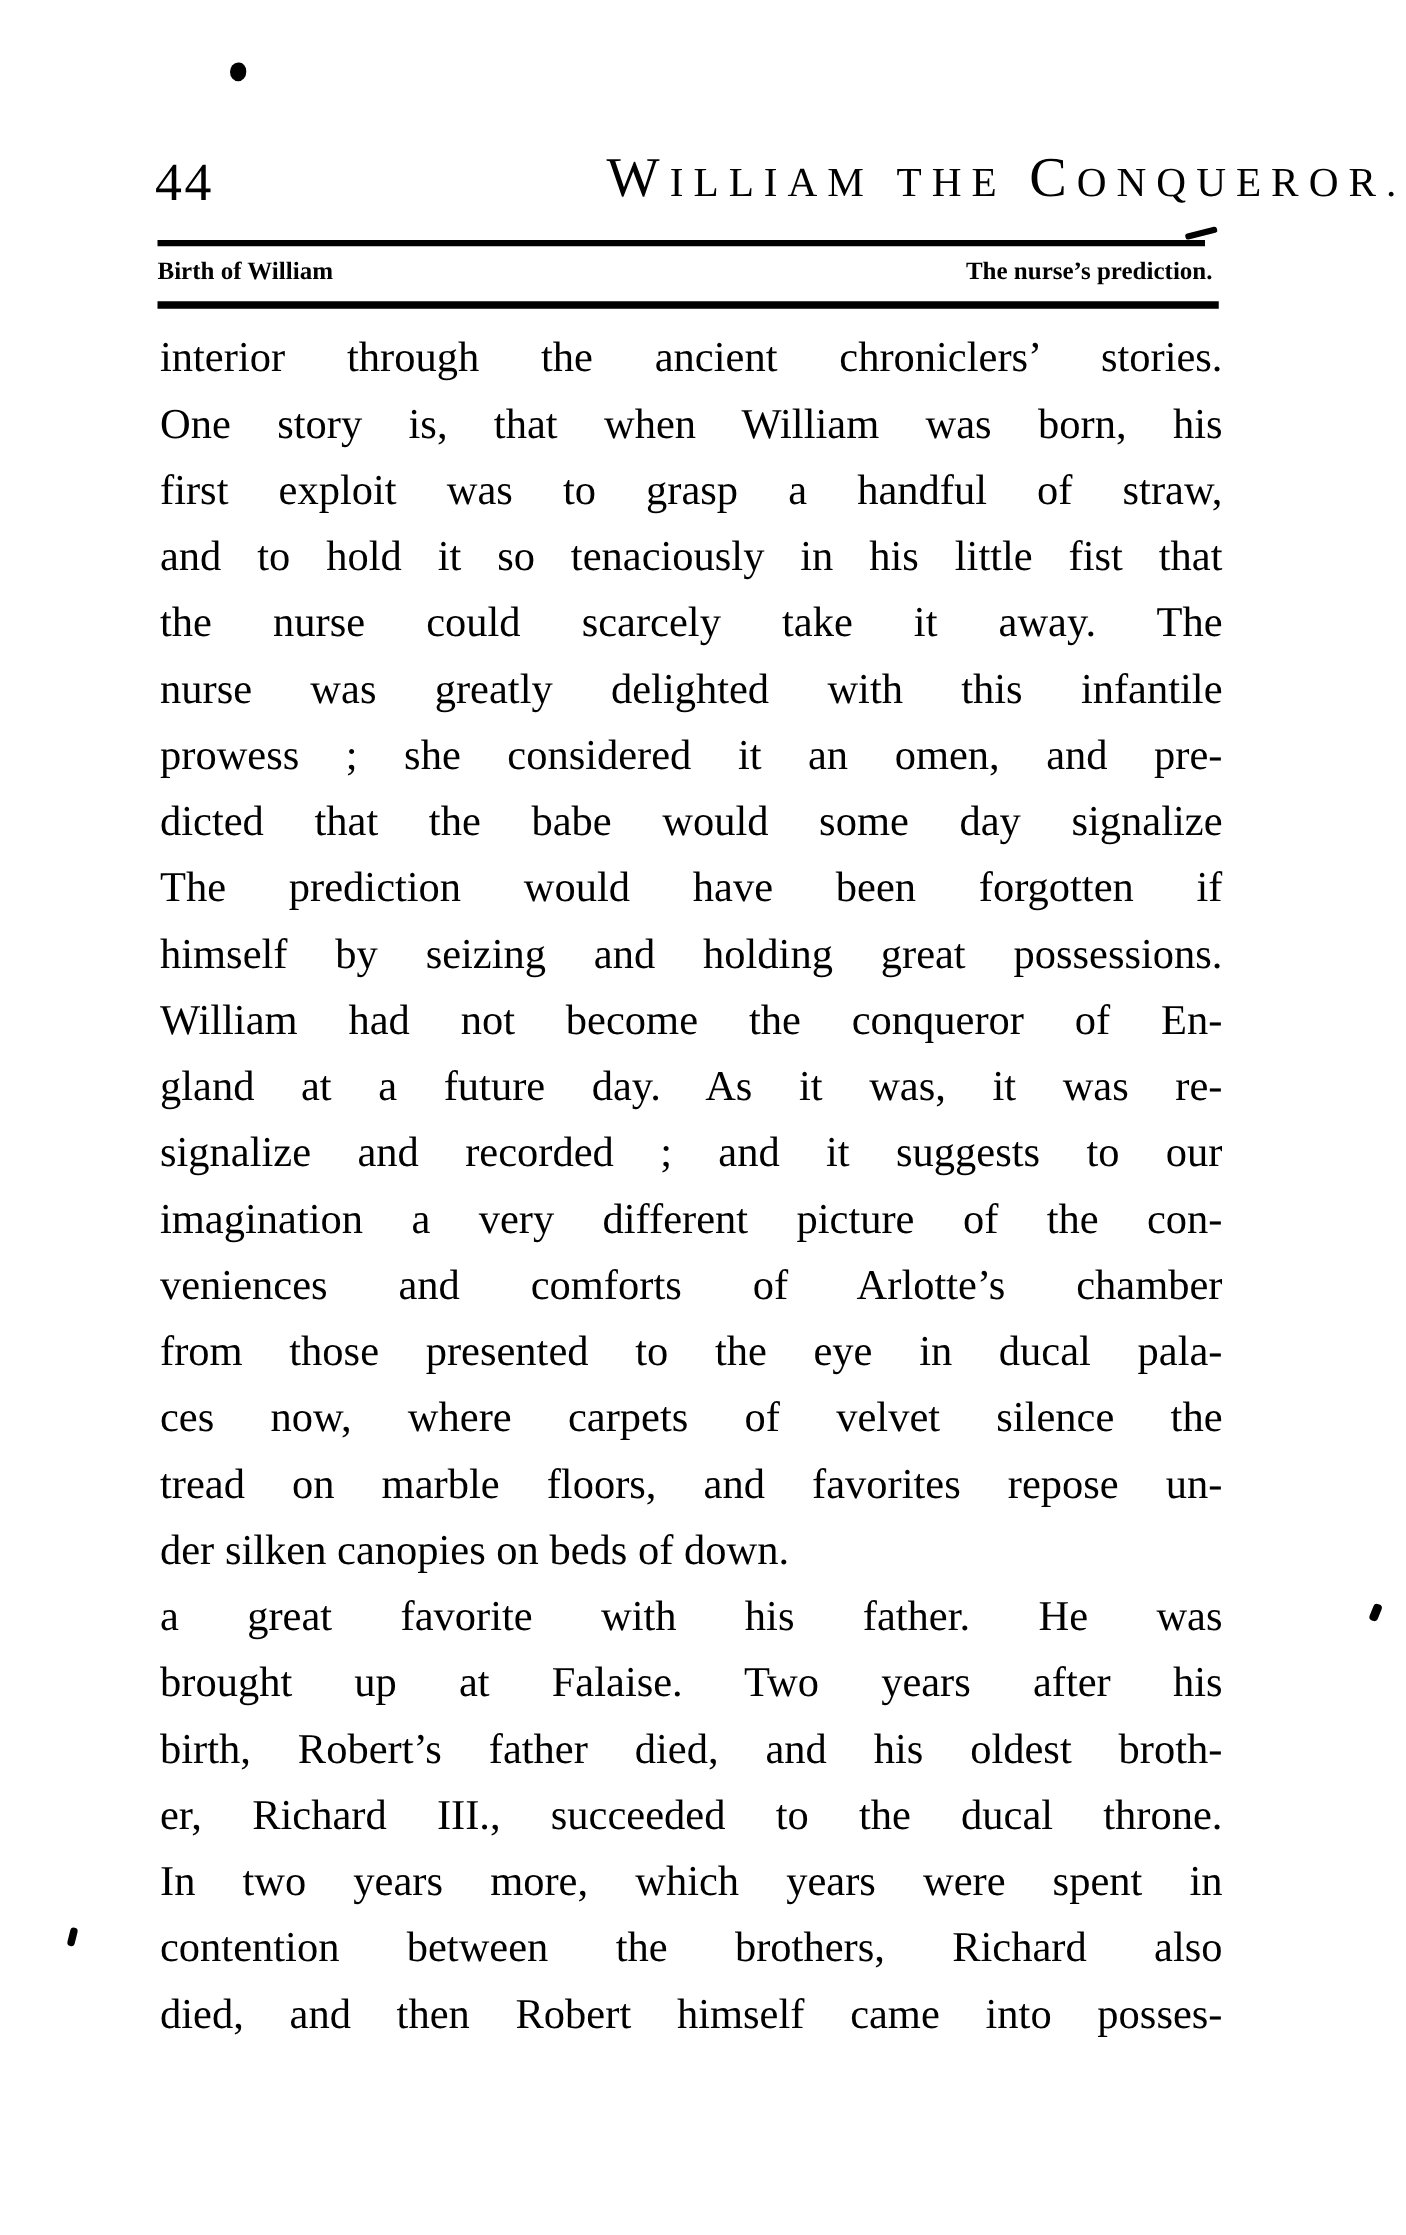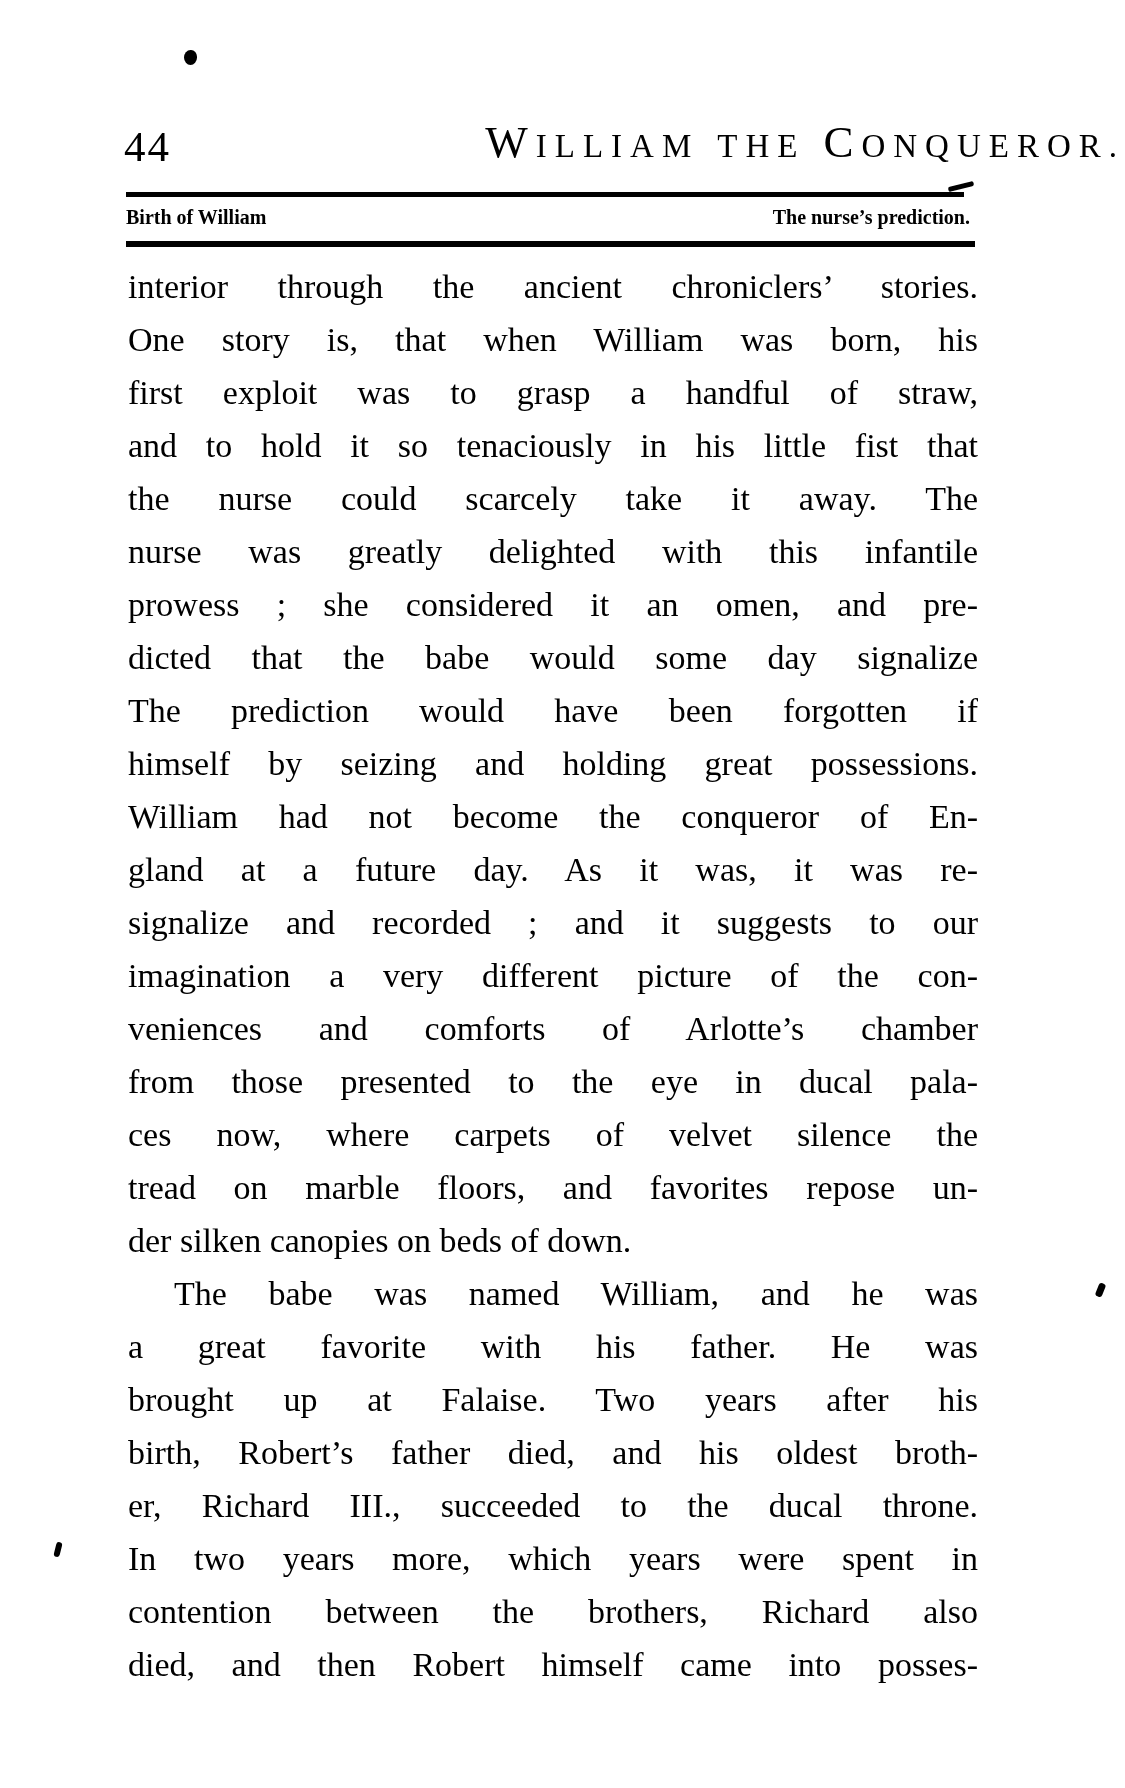--- a/index.html
+++ b/index.html
@@ -126,21 +126,20 @@
       <div class="line">himself by seizing and holding great possessions.</div>
       <div class="line">William had not become the conqueror of En-</div>
       <div class="line">gland at a future day.  As it was, it was re-</div>
       <div class="line">signalize and recorded ;  and it suggests to our</div>
       <div class="line">imagination a very different picture of the con-</div>
       <div class="line">veniences and comforts of Arlotte’s chamber</div>
       <div class="line">from those presented to the eye in ducal pala-</div>
       <div class="line">ces now, where carpets of velvet silence the</div>
       <div class="line">tread on marble floors, and favorites repose un-</div>
       <div class="line flush">der silken canopies on beds of down.</div>
-      <div class="line indent">The babe was named William, and he was</div>
       <div class="line">a great favorite with his father.  He was</div>
       <div class="line">brought up at Falaise.  Two years after his</div>
       <div class="line">birth, Robert’s father died, and his oldest broth-</div>
       <div class="line">er, Richard III., succeeded to the ducal throne.</div>
       <div class="line">In two years more, which years were spent in</div>
       <div class="line">contention between the brothers, Richard also</div>
       <div class="line">died, and then Robert himself came into posses-</div>
     </div>
 
 </div>

